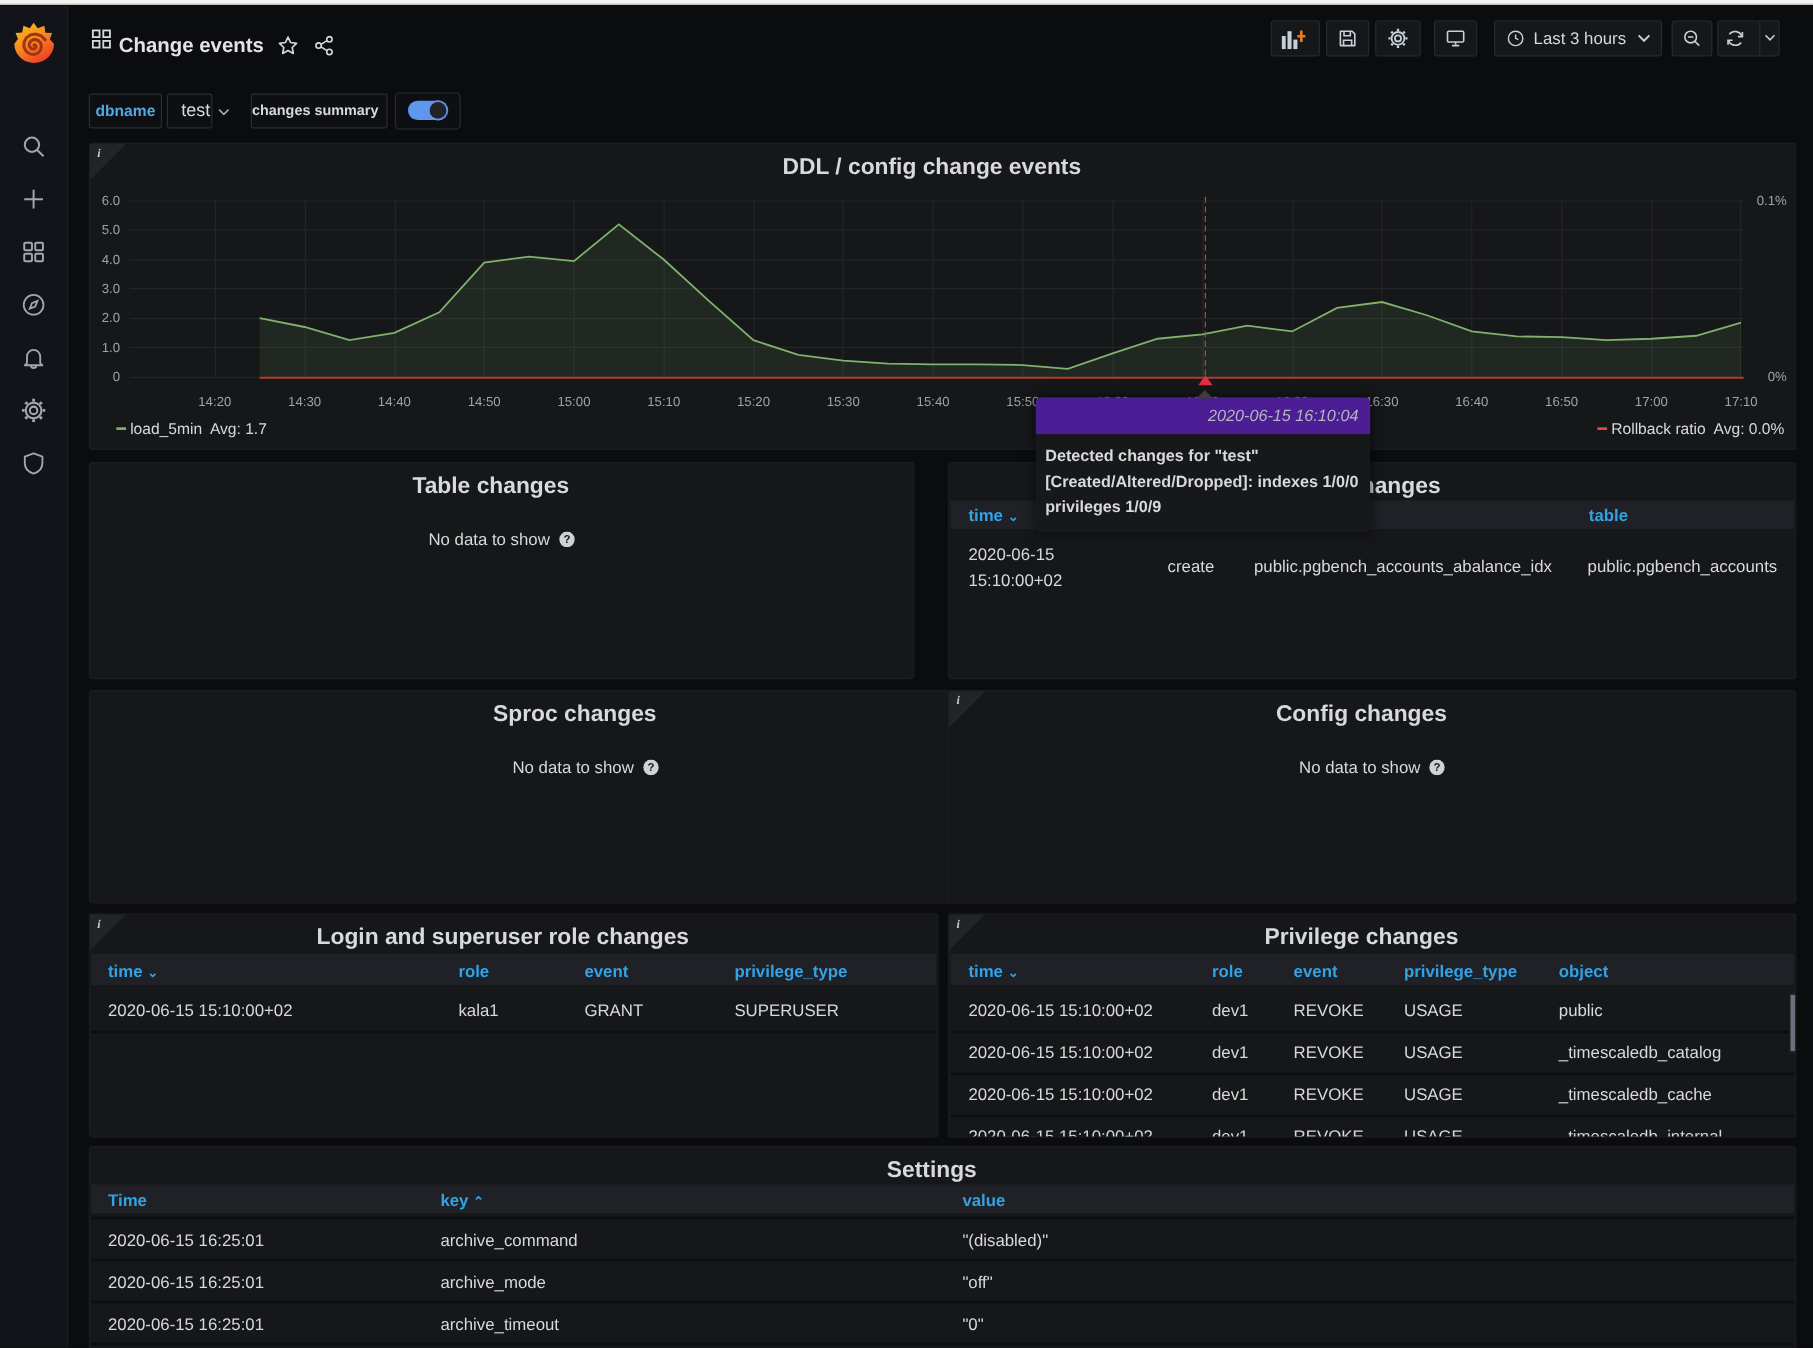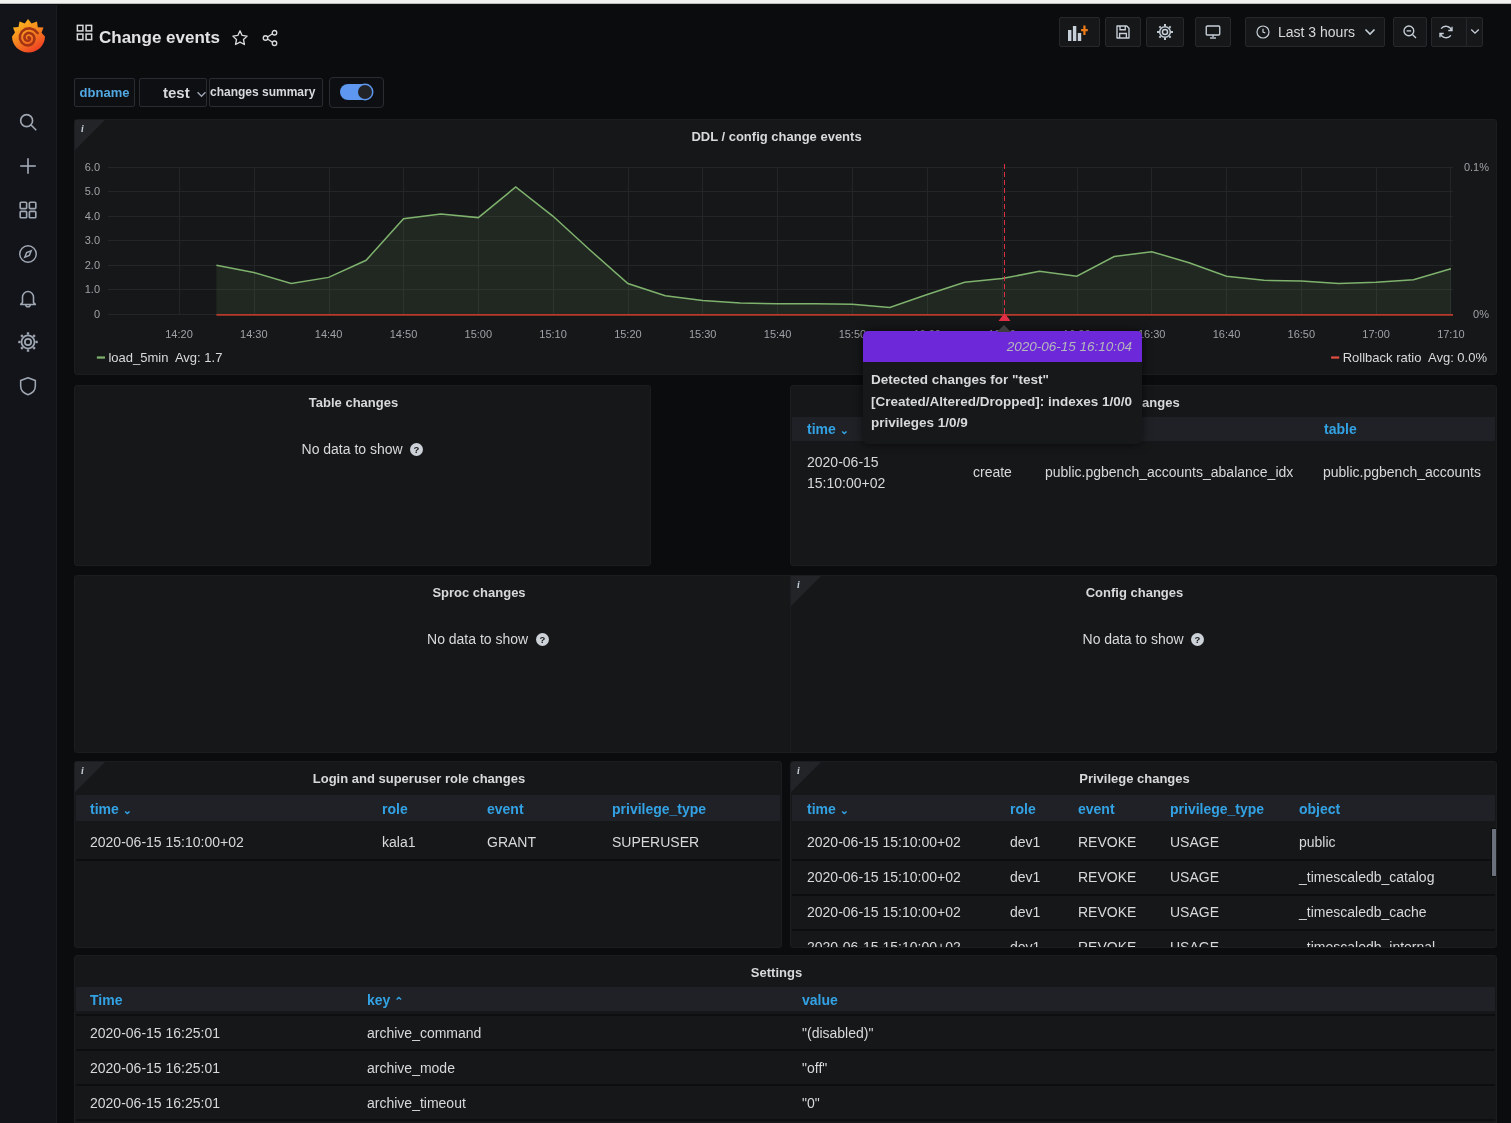--- a/index.html
+++ b/index.html
@@ -3,21 +3,21 @@
 <meta charset="utf-8">
 <style>
 * { margin:0; padding:0; box-sizing:border-box; }
 html,body { width:1511px; height:1123px; overflow:hidden; background:#0b0c0e;
   font-family:"Liberation Sans", sans-serif; }
 .abs { position:absolute; }
 #topstrip { position:absolute; left:0; top:0; width:1511px; height:4px; background:#f2f2f0; border-bottom:1px solid #bdbdbb; }
 #sidebar { position:absolute; left:0; top:5px; width:57px; height:1118px; background:#131419; border-right:1px solid #1b1c21; }
 .sideicon { position:absolute; left:17px; width:22px; height:22px; color:#9fa7b3; }
 .panel { position:absolute; background:#161719; border:1px solid #1c1d21; border-radius:3px; }
-.ptitle { position:absolute; left:-18px; right:0; text-align:center; font-size:13px; font-weight:bold; color:#d8d9da; }
+.ptitle { position:absolute; left:-18px; right:0; text-align:center; font-size:19px; font-weight:bold; color:#d8d9da; }
 .nodata { position:absolute; left:0; right:0; text-align:center; font-size:14px; color:#d8d9da; }
 .icorner { position:absolute; left:0; top:0; width:0; height:0; border-top:30px solid #222428; border-right:30px solid transparent; }
 .icorner span { position:absolute; left:6px; top:-27px; font-size:10px; font-weight:bold; font-style:italic; color:#c7d0d9; font-family:"Liberation Serif",serif; }
 .thead { position:absolute; background:#1f2126; }
 .th { position:absolute; font-size:14px; font-weight:bold; color:#33a2e5; white-space:nowrap; }
 .td { position:absolute; font-size:14px; color:#d8d9da; white-space:nowrap; }
 .rowsep { position:absolute; height:2px; background:#0d0e10; left:1px; right:1px; }
 .navbtn { position:absolute; top:17px; height:30px; background:#161719; border:1px solid #27282c; border-radius:2px; }
 .pill { position:absolute; top:78px; height:29px; background:#0e0f13; border:1px solid #2b2c31; border-radius:2px; }
 svg { display:block; }
@@ -93,21 +93,21 @@
       <circle cx="18" cy="5" r="3"></circle>
       <circle cx="6" cy="12" r="3"></circle>
       <circle cx="18" cy="19" r="3"></circle>
       <line x1="8.7" y1="10.6" x2="15.3" y2="6.4"></line>
       <line x1="8.7" y1="13.4" x2="15.3" y2="17.6"></line>
     </svg>
 </div>
 
 <div id="submenu">
   <div class="pill" style="left:74px; width:61px; text-align:center; line-height:27px; font-size:13px; font-weight:bold; color:#52a8e2;">dbname</div>
-  <div class="pill" style="left:139px; width:68px; color:#d8d9da; font-size:15px; line-height:27px; padding-left:23px; white-space:nowrap; overflow:visible;font-weight:bold;">test<svg style="display:inline-block; margin-left:6px;" width="11" height="7" viewBox="0 0 12 8" fill="none" stroke="#9fa7b3" stroke-width="1.6">
+  <div class="pill" style="left:139px; width:38px; color:#d8d9da; font-size:15px; line-height:27px; padding-left:11px; white-space:nowrap; overflow:visible;">test<svg style="display:inline-block; margin-left:6px;" width="11" height="7" viewBox="0 0 12 8" fill="none" stroke="#9fa7b3" stroke-width="1.6">
         <path d="M1.5 1.5 L6 6 L10.5 1.5"></path>
       </svg></div>
   <div class="pill" style="left:209px; width:114px; line-height:27px; font-size:12px; font-weight:bold; color:#d8d9da; white-space:nowrap;">changes summary</div>
   <div class="pill" style="left:329px; top:77px; width:55px; height:31px; border-radius:4px;"></div>
   <div class="abs" style="left:340px; top:84px; width:32px; height:16px; background:#5d97ef; border-radius:8px;"></div>
   <div class="abs" style="left:358px; top:85px; width:14px; height:14px; background:#222326; border-radius:50%; box-shadow:0 0 0 1.5px #5d97ef;"></div>
 </div>
 
 <div class="panel" style="left:74px; top:119px; width:1423px; height:256px;">
   <div class="icorner">
@@ -180,21 +180,21 @@
           <text x="1226.3" y="218">16:50</text>
           <text x="1301.1" y="218">17:00</text>
           <text x="1375.9" y="218">17:10</text>
       </g>
     </g>
   </svg>
   <div class="abs" style="left:22px; top:230px; font-size:13px; color:#d8d9da;"><span style="color:#7eb26d;">━</span> load_5min&nbsp; Avg: 1.7</div>
   <div class="abs" style="right:9px; top:230px; font-size:13px; color:#d8d9da;"><span style="color:#e24d42;">━</span> Rollback ratio&nbsp; Avg: 0.0%</div>
 </div>
 
-<div class="panel" style="left:74px; top:385px; width:577px; height:181px;">
+<div class="panel" style="left:74px; top:385px; width:688px; height:181px;">
   <div class="ptitle" style="top:9px;">Table changes</div>
   <div class="nodata" style="top:55px;">No data to show &nbsp;<svg style="display:inline-block; vertical-align:-2px;" width="13" height="13" viewBox="0 0 13 13">
         <circle cx="6.5" cy="6.5" r="6.5" fill="#cdd2d8"></circle>
         <text x="6.5" y="9.8" text-anchor="middle" font-size="9.5" font-weight="bold" fill="#161719">?</text>
       </svg></div>
 </div>
 <div class="panel" style="left:790px; top:385px; width:707px; height:181px;">
   <div class="ptitle" style="top:9px;">Index changes</div>
   <div class="thead" style="left:1px; top:31px; right:1px; height:24px;"></div>
   <div class="th" style="left:16px; top:35px;">time <span style="font-size:11px;">⌄</span></div>
@@ -354,16 +354,16 @@
       <path d="M4 19 L4 14 L9 14"></path>
       <path d="M19.5 10 A8 8 0 0 0 5.5 7.5 M4.5 14 A8 8 0 0 0 18.5 16.5"></path>
     </svg>
   <div class="abs" style="left:1466px; top:18px; width:1px; height:28px; background:#27282c;"></div>
   <svg class="abs" style="left:1470px; top:28px;" width="10" height="7" viewBox="0 0 12 8" fill="none" stroke="#c7d0d9" stroke-width="1.6">
       <path d="M1.5 1.5 L6 6 L10.5 1.5"></path>
     </svg>
 </div>
 
 <div class="abs" style="left:863px; top:331px; width:279px; border-radius:5px; overflow:hidden; box-shadow:0 0 10px rgba(0,0,0,0.6); z-index:10;">
-  <div style="background:#6d28d9; padding:8px 10px; text-align:right; font-size:13.5px; font-style:italic; color:#b4b7bc;">2020-06-15 16:10:04</div>
+  <div style="background:#4c1d95; padding:8px 10px; text-align:right; font-size:13.5px; font-style:italic; color:#b4b7bc;">2020-06-15 16:10:04</div>
   <div style="background:#17181a; padding:7px 8px 10px; font-size:13.5px; font-weight:bold; color:#d8d9da; line-height:21.5px; white-space:nowrap;">Detected changes for "test"<br>[Created/Altered/Dropped]: indexes 1/0/0<br>privileges 1/0/9</div>
 </div>
 <div class="abs" style="left:997px; top:325px; width:0; height:0; border-left:7px solid transparent; border-right:7px solid transparent; border-bottom:7px solid #3d3d40; z-index:10;"></div>
 
 </body></html>

